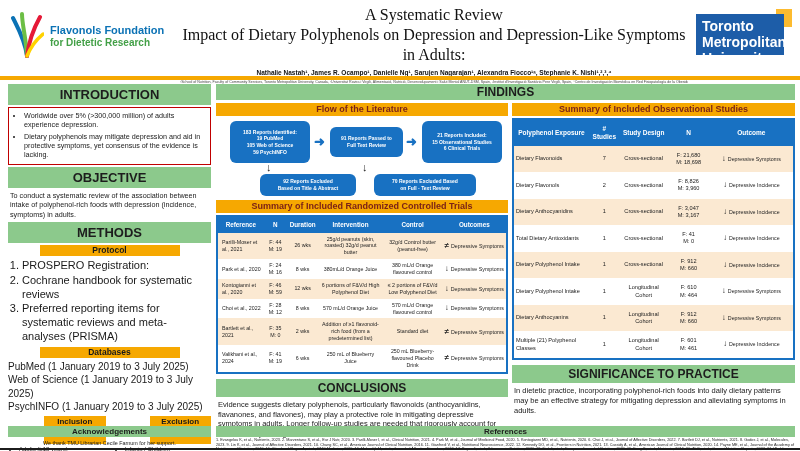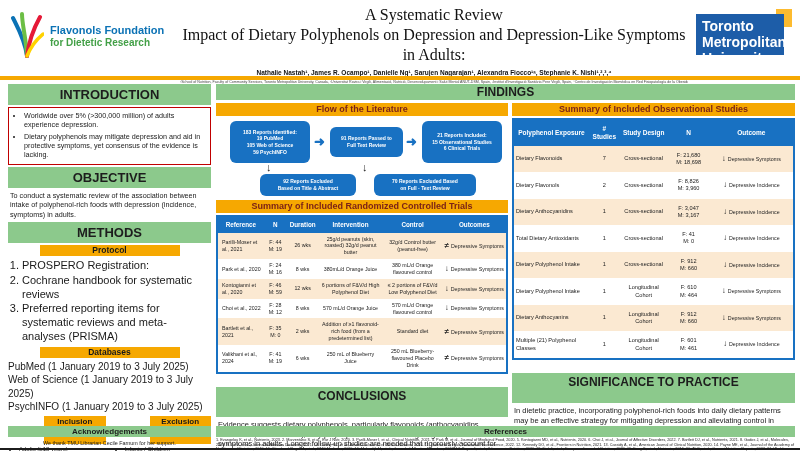--- a/index.html
+++ b/index.html
@@ -53,21 +53,21 @@
   table.data td{font-size:5.3px;padding:3px 2px;text-align:center;vertical-align:middle;line-height:1.3;color:#222;}
   table.data tr:nth-child(odd) td{background:#FBE9D2;}
   table.data td.lft{text-align:left;padding-left:4px;}
   td.out{white-space:nowrap;}
   .sym{font-size:8px;font-weight:bold;vertical-align:middle;margin-right:2px;}
   .otxt{font-size:5.3px;vertical-align:middle;}
   #obs-table td{font-size:5.6px;padding:6px 2px;}
   #obs-table th{font-size:6.5px;padding:5px 2px;}
   
   #rightcol{position:absolute;left:512px;top:103px;width:283px;display:flex;flex-direction:column;gap:2px;}
-  .concl-bar{height:30px;font-size:12px;line-height:18px;flex:none;margin-top:11px;}
+  .concl-bar{height:18px;font-size:12px;line-height:18px;flex:none;margin-top:3px;}
   .concl-text{font-size:7.5px;line-height:1.32;padding:1px 2px;}
   
   #ack{position:absolute;left:8px;top:426px;width:203px;}
   #ack .green-bar{height:11px;font-size:8px;line-height:11px;}
   #ack .txt{font-size:5.4px;text-align:center;padding-top:3px;}
   #refs{position:absolute;left:216px;top:426px;width:579px;}
   #refs .green-bar{height:11px;font-size:8px;line-height:11px;}
   #refs .txt{font-size:3.8px;line-height:1.25;color:#222;padding-top:1px;}
   #bottom-strip{position:absolute;left:0;bottom:1px;width:800px;height:2px;background:#1c1c1c;}
 </style>
@@ -321,21 +321,21 @@
         <td class="lft">Multiple (21) Polyphenol Classes</td>
         <td>1</td>
         <td>Longitudinal Cohort</td>
         <td class="pre">F: 601
 M: 461</td>
         <td class="out"><span class="sym">↓</span><span class="otxt">Depressive Incidence</span></td>
       </tr>
     </tbody>
   </table>
   <div class="green-bar concl-bar">SIGNIFICANCE TO PRACTICE</div>
-  <div class="concl-text">In dietetic practice, incorporating polyphenol-rich foods into daily dietary patterns may be an effective strategy for mitigating depression and alleviating control in adults.</div>
+  <div class="concl-text">In dietetic practice, incorporating polyphenol-rich foods into daily dietary patterns may be an effective strategy for mitigating depression and alleviating symptoms in adults.</div>
 </div>
 
 <div id="ack">
   <div class="green-bar">Acknowledgements</div>
   <div class="txt">We thank TMU Librarian Cecile Farnum for her support.</div>
 </div>
 <div id="refs">
   <div class="green-bar">References</div>
   <div class="txt">1. Evangelou K, et al., Nutrients, 2023. 2. Marventano S, et al., Eur J Nutr, 2020. 3. Parilli-Moser I, et al., Clinical Nutrition, 2021. 4. Park M, et al., Journal of Medicinal Food, 2020. 5. Kontogianni MD, et al., Nutrients, 2020. 6. Choi J, et al., Journal of Affective Disorders, 2022. 7. Bartlett DJ, et al., Nutrients, 2021. 8. Godos J, et al., Molecules, 2023. 9. Lin K, et al., Journal of Affective Disorders, 2021. 10. Chang SC, et al., American Journal of Clinical Nutrition, 2016. 11. Gianfredi V, et al., Nutritional Neuroscience, 2022. 12. Kennedy DO, et al., Frontiers in Nutrition, 2021. 13. Cassidy A, et al., American Journal of Clinical Nutrition, 2020. 14. Payne ME, et al., Journal of the Academy of Nutrition and Dietetics, 2019. 15. Sánchez-Villegas A, et al., BMC Medicine, 2020. 16. Molendijk M, et al., Journal of Affective Disorders, 2018. 17. Bayes J, et al., Advances in Nutrition, 2020. 18. Fisk J, et al., European Journal of Nutrition, 2020. 19. Fang K, et al., Nutrients, 2019. 20. Ali S, et al., Current Nutrition Reports, 2023. 21. World Health Organization, Depression Fact Sheet, 2023.</div>
 </div>

